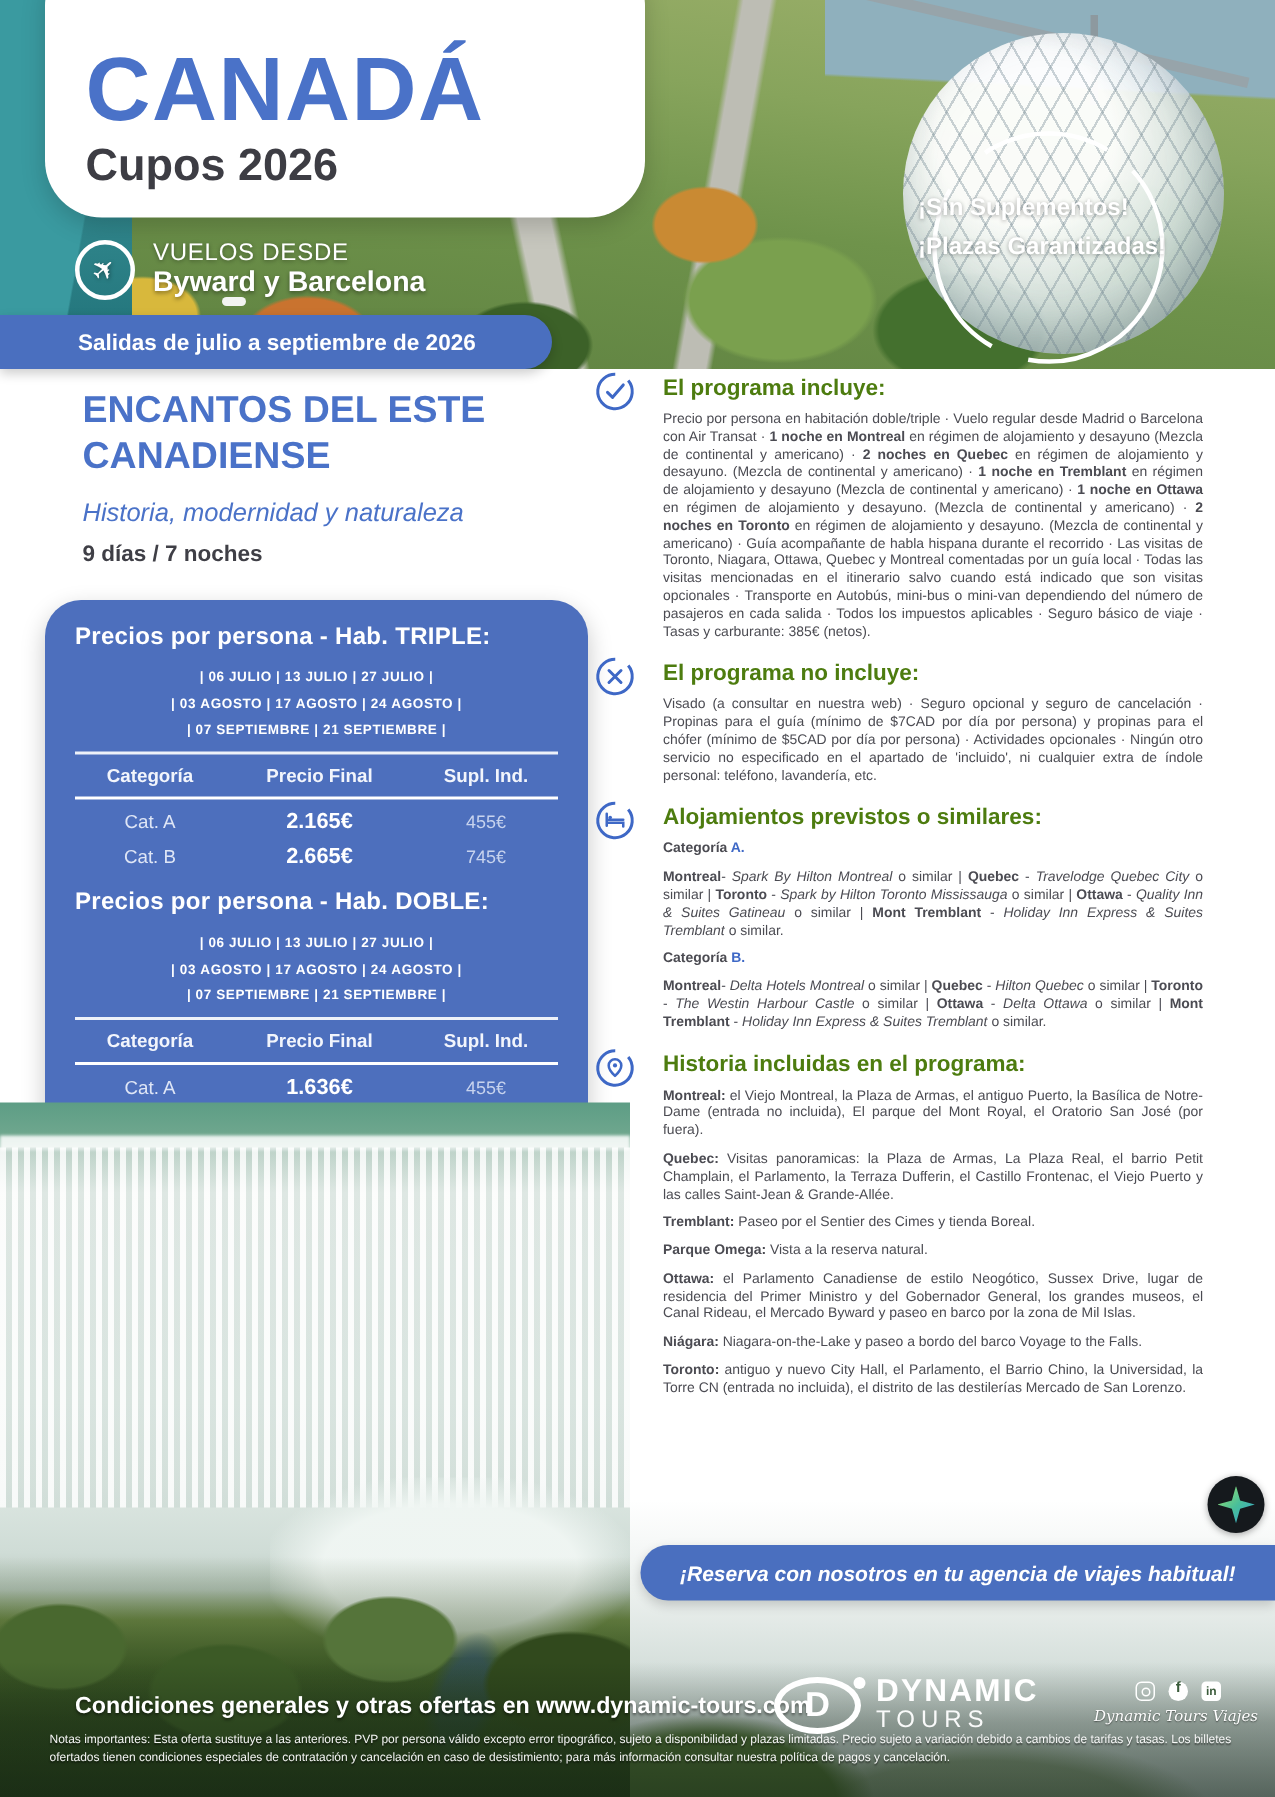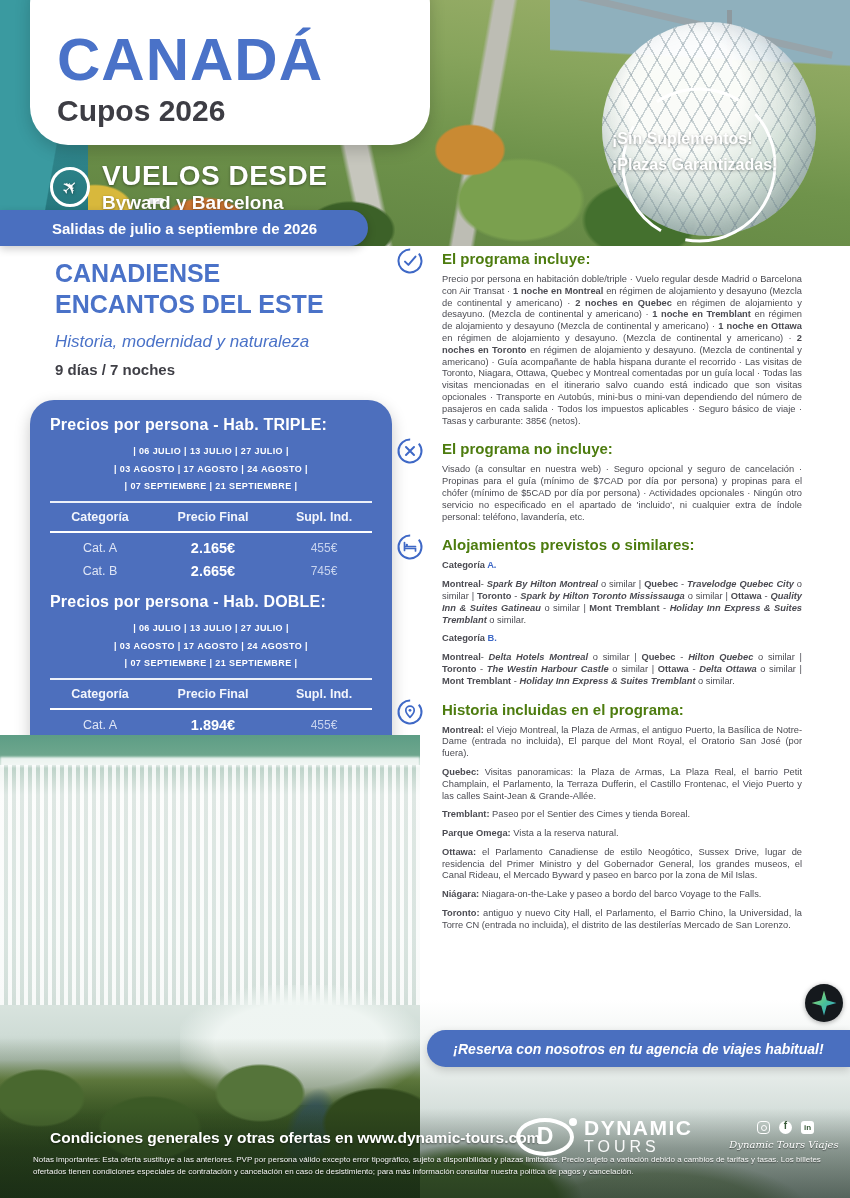--- a/index.html
+++ b/index.html
@@ -44,21 +44,21 @@
       border-radius:38px;box-shadow:0 5px 16px rgba(0,0,0,.18);z-index:2;padding-left:27px;box-sizing:border-box;}
   .main-title{margin-top:64px;font-size:60px;font-weight:800;color:#4a72c8;letter-spacing:1px;line-height:1;}
   .main-subtitle{font-size:30px;font-weight:800;color:#3d3d44;margin-top:4px;}
 
   
   .flights{position:absolute;left:50px;top:160px;display:flex;align-items:center;gap:12px;color:#fff;z-index:2;
       text-shadow:0 1px 3px rgba(0,0,0,.4);}
   .plane-circle{width:40px;height:40px;border:3px solid #fff;border-radius:50%;box-sizing:border-box;
       display:flex;align-items:center;justify-content:center;flex:0 0 auto;}
   .plane-glyph{font-size:19px;transform:rotate(-42deg);line-height:1;}
-  .fl1{font-size:28px;font-weight:700;letter-spacing:.5px;}
+  .fl1{font-size:16px;font-weight:400;letter-spacing:.5px;}
   .fl2{font-size:19px;font-weight:700;}
 
   
   .departures{position:absolute;left:0;top:210px;width:368px;height:36px;background:#4a6fbf;
       border-radius:0 18px 18px 0;display:flex;align-items:center;padding-left:52px;box-sizing:border-box;
       color:#fff;font-weight:700;font-size:15px;z-index:3;box-shadow:0 3px 8px rgba(0,0,0,.2);}
 
   
   .tour-head{position:absolute;left:55px;top:258px;width:345px;}
   .tour-title{font-size:25px;font-weight:800;color:#4a72c8;line-height:1.25;}
@@ -112,21 +112,21 @@
   
   .rcol{position:absolute;left:418px;top:250px;width:384px;z-index:3;}
   .rsec{position:relative;padding-left:24px;margin-bottom:13px;}
   .sec-icon{position:absolute;left:-22px;top:-3px;width:28px;height:28px;}
   .rsec h3{margin:0 0 7px;font-size:15px;font-weight:800;color:#4d7c0f;}
   .rsec p{margin:0 0 7px;font-size:9.3px;line-height:1.27;color:#4b4b52;text-align:justify;}
   .rsec p:last-child{margin-bottom:0;}
   .cat{font-size:10.5px;font-weight:800;color:#3f3f46;margin:3px 0 3px;}
   .cat .letter{color:#3e68c6;}
   .b{font-weight:700;}
-  .i{font-style:italic;font-weight:bold;}
+  .i{font-style:italic;}
 
   
   .reserve{position:absolute;left:427px;top:1030px;width:423px;height:37px;background:#4a6fbf;
     border-radius:20px 0 0 20px;display:flex;align-items:center;justify-content:center;
     color:#fff;font-style:italic;font-weight:700;font-size:14px;z-index:5;box-shadow:0 3px 8px rgba(0,0,0,.18);}
 
   
   .sparkle{position:absolute;left:805px;top:984px;width:38px;height:38px;border-radius:50%;background:#15191d;
     z-index:8;display:flex;align-items:center;justify-content:center;box-shadow:0 1px 5px rgba(0,0,0,.35);cursor:pointer;}
   .sparkle-star{display:block;width:25px;height:25px;background:linear-gradient(135deg,#9fe06a,#49bf9a 50%,#2f9fd8);
@@ -194,22 +194,22 @@
       </div>
     </div>
   </div>
 
   <div class="departures">
     <span>Salidas de julio a septiembre de 2026</span>
   </div>
 
   <div class="tour-head">
     <div class="tour-title">
+      <div>ENCANTOS DEL ESTE</div>
       <div>CANADIENSE</div>
-      <div>ENCANTOS DEL ESTE</div>
     </div>
     <div class="tour-tagline">Historia, modernidad y naturaleza</div>
     <div class="tour-duration">9 días / 7 noches</div>
   </div>
 
   <div class="price-box">
     <div class="pb-title">Precios por persona - Hab. TRIPLE:</div>
     <div class="pb-dates">
       <div>| 06 julio | 13 julio | 27 julio |</div>
       <div>| 03 agosto | 17 agosto | 24 agosto |</div>
@@ -243,21 +243,21 @@
     </div>
     <div class="pb-rule"></div>
     <div class="pb-grid pb-head">
       <div>Categoría</div>
       <div>Precio Final</div>
       <div>Supl. Ind.</div>
     </div>
     <div class="pb-rule2"></div>
     <div class="pb-grid">
       <div class="pb-cell-cat">Cat. A</div>
-      <div class="pb-cell-price">1.894€</div>
+      <div class="pb-cell-price">1.636€</div>
       <div class="pb-cell-sup">455€</div>
     </div>
     <div class="pb-grid">
       <div class="pb-cell-cat">Cat. B</div>
       <div class="pb-cell-price">2.885€</div>
       <div class="pb-cell-sup">745€</div>
     </div>
   </div>
 
   <div class="falls">

